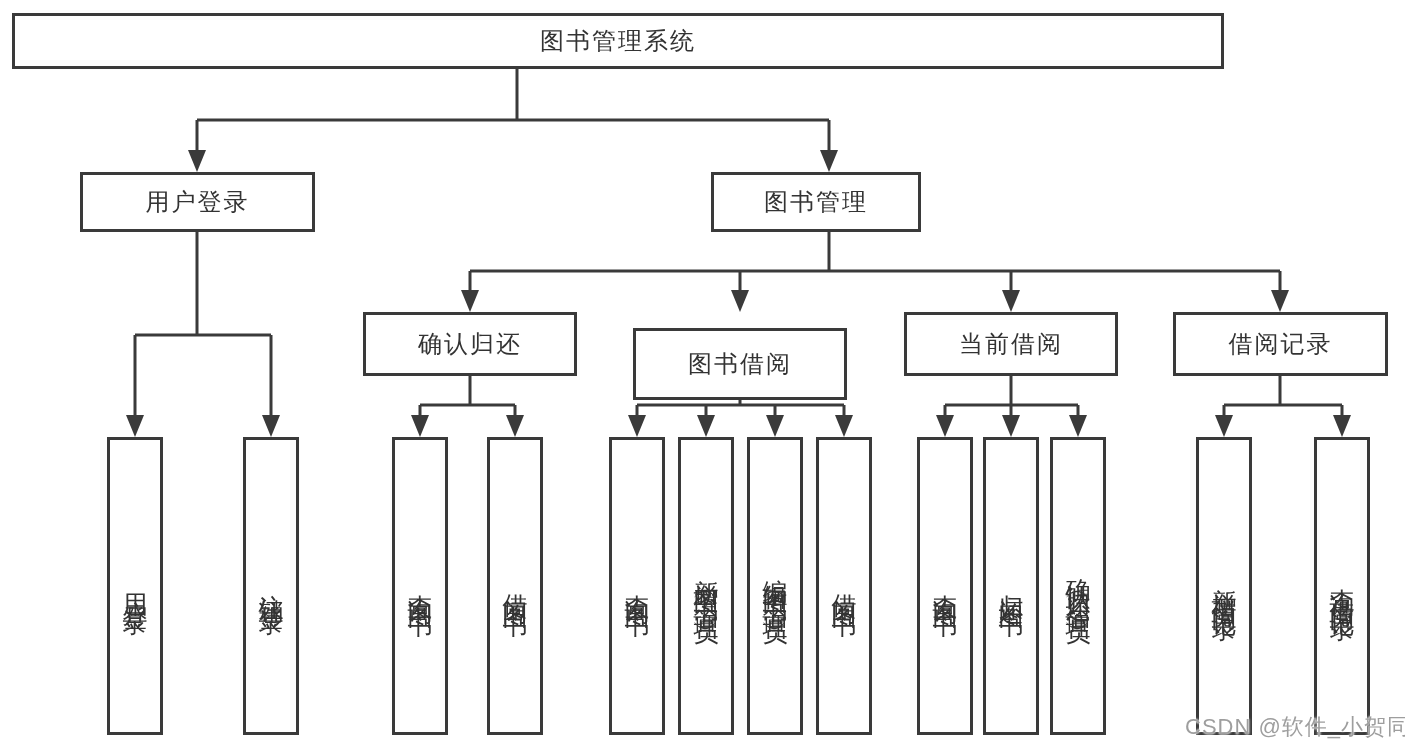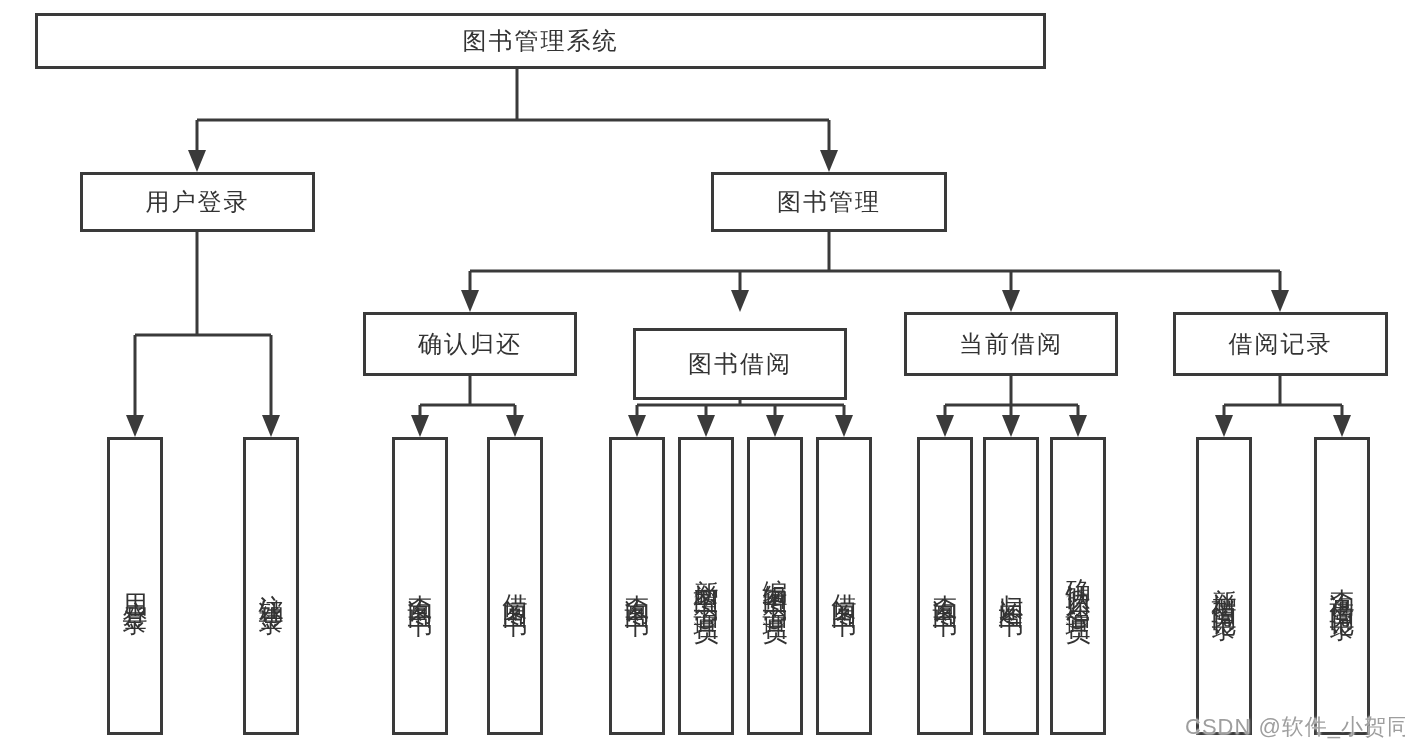--- a/index.html
+++ b/index.html
@@ -35,24 +35,24 @@
     top:437px;height:298px;width:56px;
   }
   .leaf span{
     writing-mode:vertical-rl;
     color:#333333;
     font-size:25px;
     letter-spacing:6px;
     line-height:1;
   }
   
-  #box-root{left:12px;top:13px;width:1011px;height:56px;margin-left:23px;}
+  #box-root{left:12px;top:13px;width:1212px;height:56px;}
   
   #box-user-login{left:80px;top:172px;width:235px;height:60px;}
-  #box-book-mgmt{left:711px;top:172px;width:236px;height:60px;}
+  #box-book-mgmt{left:711px;top:172px;width:210px;height:60px;}
   
   #box-new-book{left:363px;top:312px;width:214px;height:64px;}
   #box-borrowing{left:633px;top:328px;width:214px;height:72px;}
   #box-current{left:904px;top:312px;width:214px;height:64px;}
   #box-records{left:1173px;top:312px;width:215px;height:64px;}
   
   #leaf-user-login{left:107px;}
   #leaf-logout{left:243px;}
   #leaf-nb-query{left:392px;}
   #leaf-nb-borrow{left:487px;}

